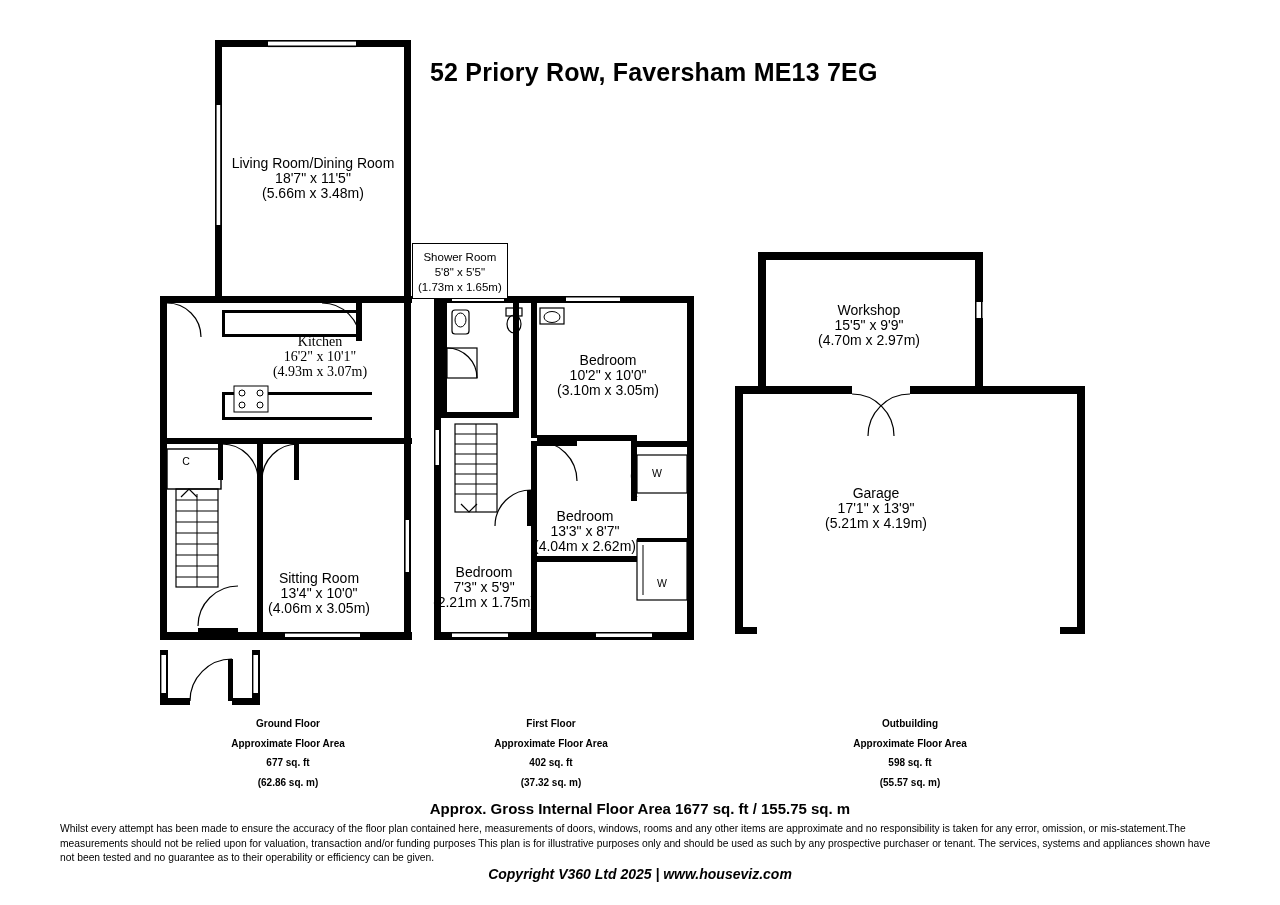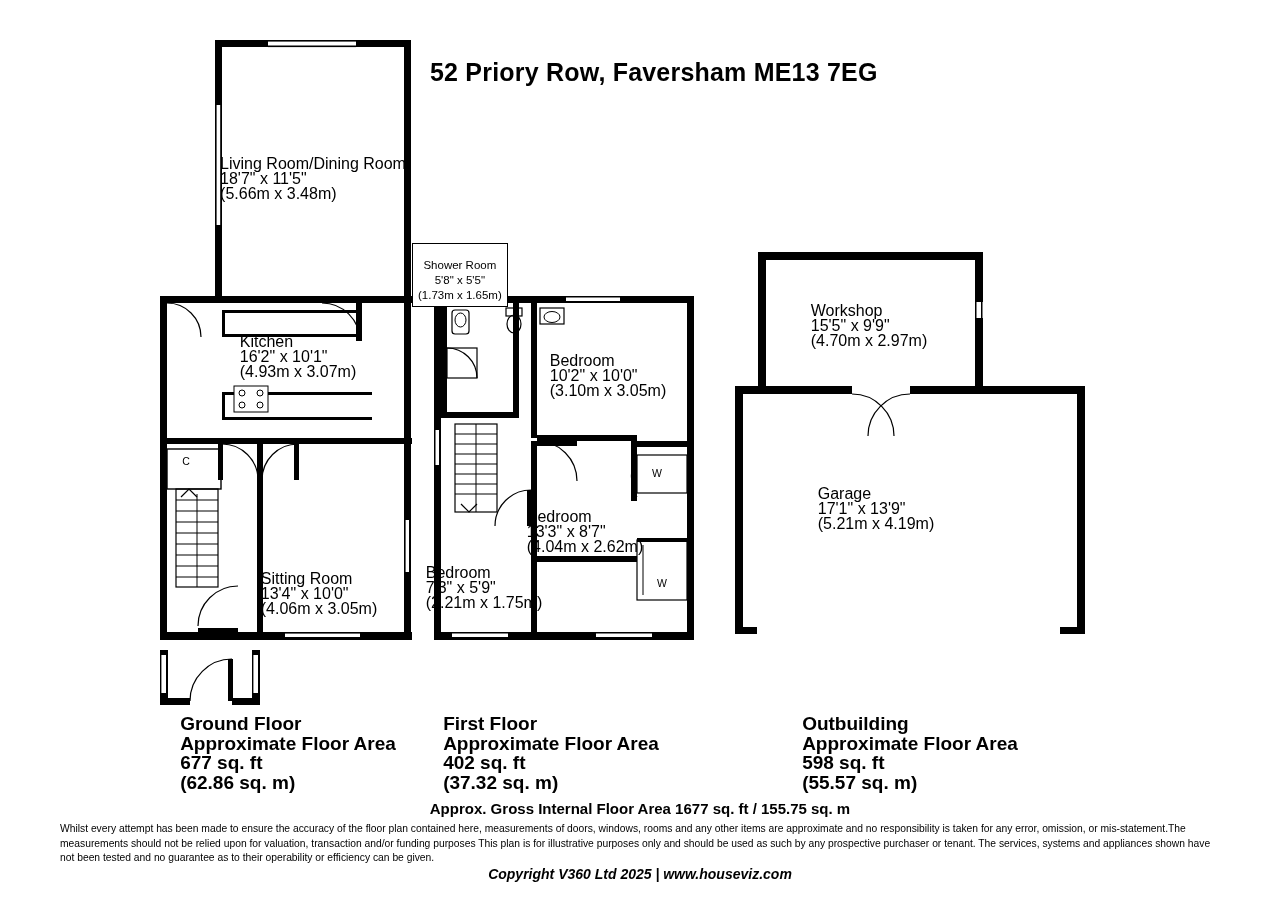--- a/index.html
+++ b/index.html
@@ -25,47 +25,49 @@
     position: absolute;
     left: 430px;
     top: 58px;
     font-size: 25px;
     font-weight: bold;
     letter-spacing: 0.2px;
     white-space: nowrap;
   }
   .lbl {
     position: absolute;
-    font-size: 16px;
+    text-align: center;
+    font-size: 14px;
     line-height: 15px;
     white-space: nowrap;
     transform: translateX(-50%);
   }
   .lbl .nm { display: block; }
   .lbl .d1 { display: block; }
   .lbl .d2 { display: block; }
   .tiny {
     position: absolute;
     font-size: 10.5px;
     text-align: center;
     transform: translateX(-50%);
   }
   .shower-box {
     position: absolute;
     border: 1px solid #000;
     background: #fff;
-    padding: 14px 5px 3px 5px;
+    padding: 6px 5px 3px 5px;
     font-size: 11.5px;
     line-height: 15px;
     text-align: center;
     white-space: nowrap;
   }
   .floor-cap {
     position: absolute;
-    font-size: 19px;
+    text-align: center;
+    font-size: 10px;
     font-weight: bold;
     line-height: 19.5px;
     transform: translateX(-50%);
     white-space: nowrap;
   }
   .gross {
     position: absolute;
     left: 640px;
     top: 800px;
     transform: translateX(-50%);
@@ -283,21 +285,21 @@
 </svg>
 
 <div class="title">52 Priory Row, Faversham ME13 7EG</div>
 
 <div class="lbl" style="left:313px; top:156px;">
   <span class="nm">Living Room/Dining Room</span>
   <span class="d1">18'7" x 11'5"</span>
   <span class="d2">(5.66m x 3.48m)</span>
 </div>
 
-<div class="lbl" style="left:298px; top:334px;">
+<div class="lbl" style="left:320px; top:334px;font-family:Liberation Serif, serif;">
   <span class="nm">Kitchen</span>
   <span class="d1">16'2" x 10'1"</span>
   <span class="d2">(4.93m x 3.07m)</span>
 </div>
 
 <div class="lbl" style="left:319px; top:523px;margin-top:48px;">
   <span class="nm">Sitting Room</span>
   <span class="d1">13'4" x 10'0"</span>
   <span class="d2">(4.06m x 3.05m)</span>
 </div>

